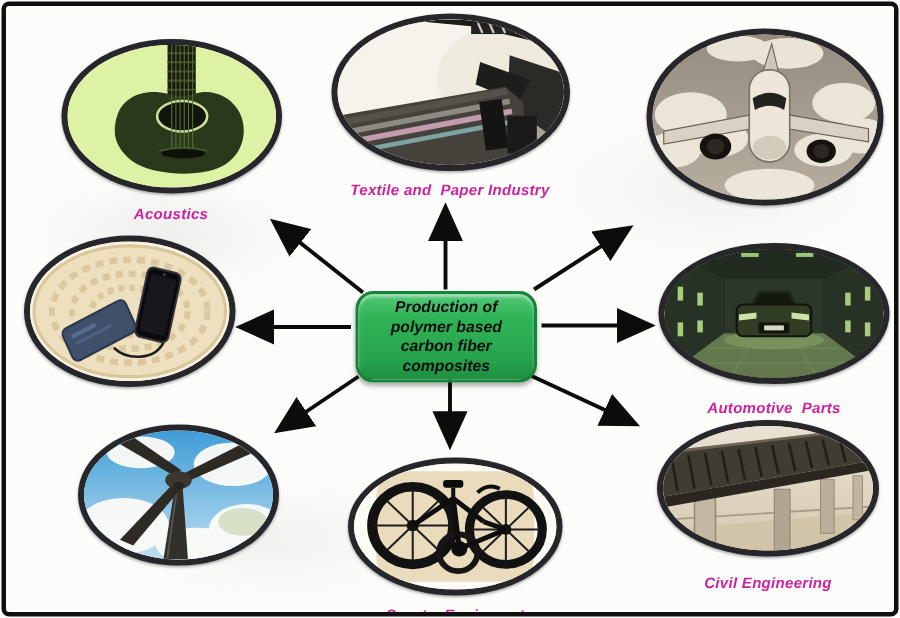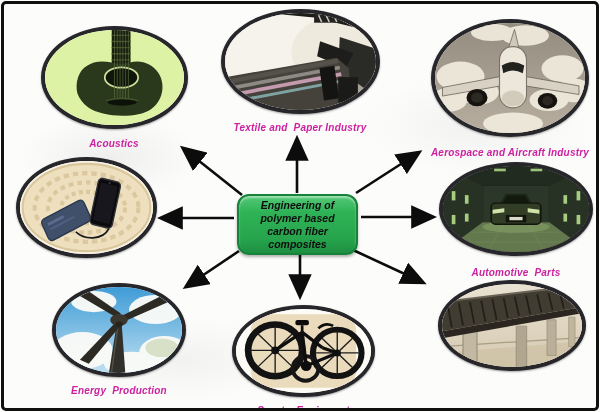--- a/index.html
+++ b/index.html
@@ -63,21 +63,21 @@
       <line x1="352" y1="189" x2="414" y2="149" marker-end="url(#ah)"></line>
       <line x1="230" y1="214" x2="158" y2="214" marker-end="url(#ah)"></line>
       <line x1="357" y1="213" x2="428" y2="213" marker-end="url(#ah)"></line>
       <line x1="235" y1="247" x2="183" y2="282" marker-end="url(#ah)"></line>
       <line x1="296" y1="249" x2="296" y2="291" marker-end="url(#ah)"></line>
       <line x1="349" y1="246" x2="418" y2="278" marker-end="url(#ah)"></line>
     </g>
   </svg>
 
   <div class="center-box">
-    <div class="center-text">Engineering of
+    <div class="center-text">Production of
 polymer based
 carbon fiber
 composites</div>
   </div>
 
   <div class="node" style="left:30px;top:22px;width:160px;">
     <div class="oval" style="width:139px;height:95px;">
       <svg viewBox="0 0 200 140" preserveAspectRatio="none">
         <rect width="200" height="140" fill="#def2a6"></rect>
         <rect x="96" y="0" width="27" height="54" fill="#161d0e"></rect>
@@ -160,21 +160,20 @@
         <polygon points="120,68 192,80 192,91 120,80" fill="#d9d2c4" stroke="#655f54" stroke-width="1"></polygon>
         <rect x="86" y="30" width="36" height="78" rx="17" fill="#ece7da" stroke="#7a7468" stroke-width="1.5"></rect>
         <path d="M 89,54 Q 104,45 119,54 L 117,64 Q 104,57 91,64 Z" fill="#23221e"></path>
         <ellipse cx="104" cy="96" rx="15" ry="10" fill="#d2cbbc"></ellipse>
         <ellipse cx="56" cy="95" rx="14" ry="11" fill="#16130f"></ellipse>
         <ellipse cx="56" cy="95" rx="8" ry="6.5" fill="#2c2822"></ellipse>
         <ellipse cx="150" cy="99" rx="13" ry="10" fill="#16130f"></ellipse>
         <ellipse cx="150" cy="99" rx="7" ry="6" fill="#2c2822"></ellipse>
       </svg>
     </div>
-    <div class="label" style="margin-top:10px;">Aerospace and Aircraft Industry</div>
   </div>
 
   <div class="node" style="left:2px;top:153px;width:160px;">
     <div class="oval" style="width:133px;height:93px;">
       <svg viewBox="0 0 200 130" preserveAspectRatio="none">
         <rect width="200" height="130" fill="#f7f1e2"></rect>
         <ellipse cx="100" cy="65" rx="96" ry="61" fill="#eee0bf" stroke="#d9c69b" stroke-width="3"></ellipse>
         <g fill="none" stroke="#d8c398" stroke-width="6" opacity=".85">
           <ellipse cx="100" cy="65" rx="78" ry="48" stroke-dasharray="8 6"></ellipse>
           <ellipse cx="100" cy="65" rx="58" ry="35" stroke-dasharray="7 6"></ellipse>
@@ -261,21 +260,20 @@
         <ellipse cx="168" cy="92" rx="26" ry="14" fill="#b9c79a" opacity=".5"></ellipse>
         <polygon points="84,130 110,130 104,52 97,52" fill="#32302a"></polygon>
         <line x1="99" y1="55" x2="88" y2="130" stroke="#57534a" stroke-width="2"></line>
         <path d="M 96,46 L 28,8 L 42,0 L 103,40 Z" fill="#2d2a24"></path>
         <path d="M 104,44 L 170,12 L 180,22 L 108,52 Z" fill="#2d2a24"></path>
         <path d="M 94,54 L 38,110 L 52,116 L 103,58 Z" fill="#2d2a24"></path>
         <ellipse cx="100" cy="50" rx="14" ry="9" fill="#3b372f"></ellipse>
         <ellipse cx="100" cy="56" rx="6" ry="4" fill="#27241e"></ellipse>
       </svg>
     </div>
-    <div class="label" style="margin-top:8px;">Energy  Production</div>
   </div>
 
   <div class="node" style="left:222px;top:301px;width:155px;">
     <div class="oval" style="width:135px;height:84px;">
       <svg viewBox="0 0 200 130" preserveAspectRatio="none">
         <rect width="200" height="130" fill="#fcfbf6"></rect>
         <rect x="22" y="8" width="156" height="114" rx="26" fill="#eadbbc"></rect>
         <circle cx="58" cy="64" r="40" fill="none" stroke="#121212" stroke-width="10"></circle>
         <g stroke="#1c1c1c" stroke-width="2">
           <line x1="58" y1="26" x2="58" y2="102"></line>
@@ -337,16 +335,17 @@
               <line x1="120" y1="18" x2="126" y2="47"></line>
           <line x1="136" y1="16" x2="142" y2="44"></line>
               <line x1="152" y1="14" x2="158" y2="41"></line>
           <line x1="168" y1="12" x2="174" y2="38"></line>
               <line x1="184" y1="10" x2="190" y2="35"></line>
         </g>
         <polygon points="0,74 200,36 200,46 0,85" fill="#2b2720"></polygon>
         <line x1="0" y1="28" x2="200" y2="2" stroke="#6b6456" stroke-width="3"></line>
       </svg>
     </div>
+    <div class="label" style="margin-top:13px;">Civil Engineering</div>
   </div>
 
 </div>
 </div>
 
 </body></html>

